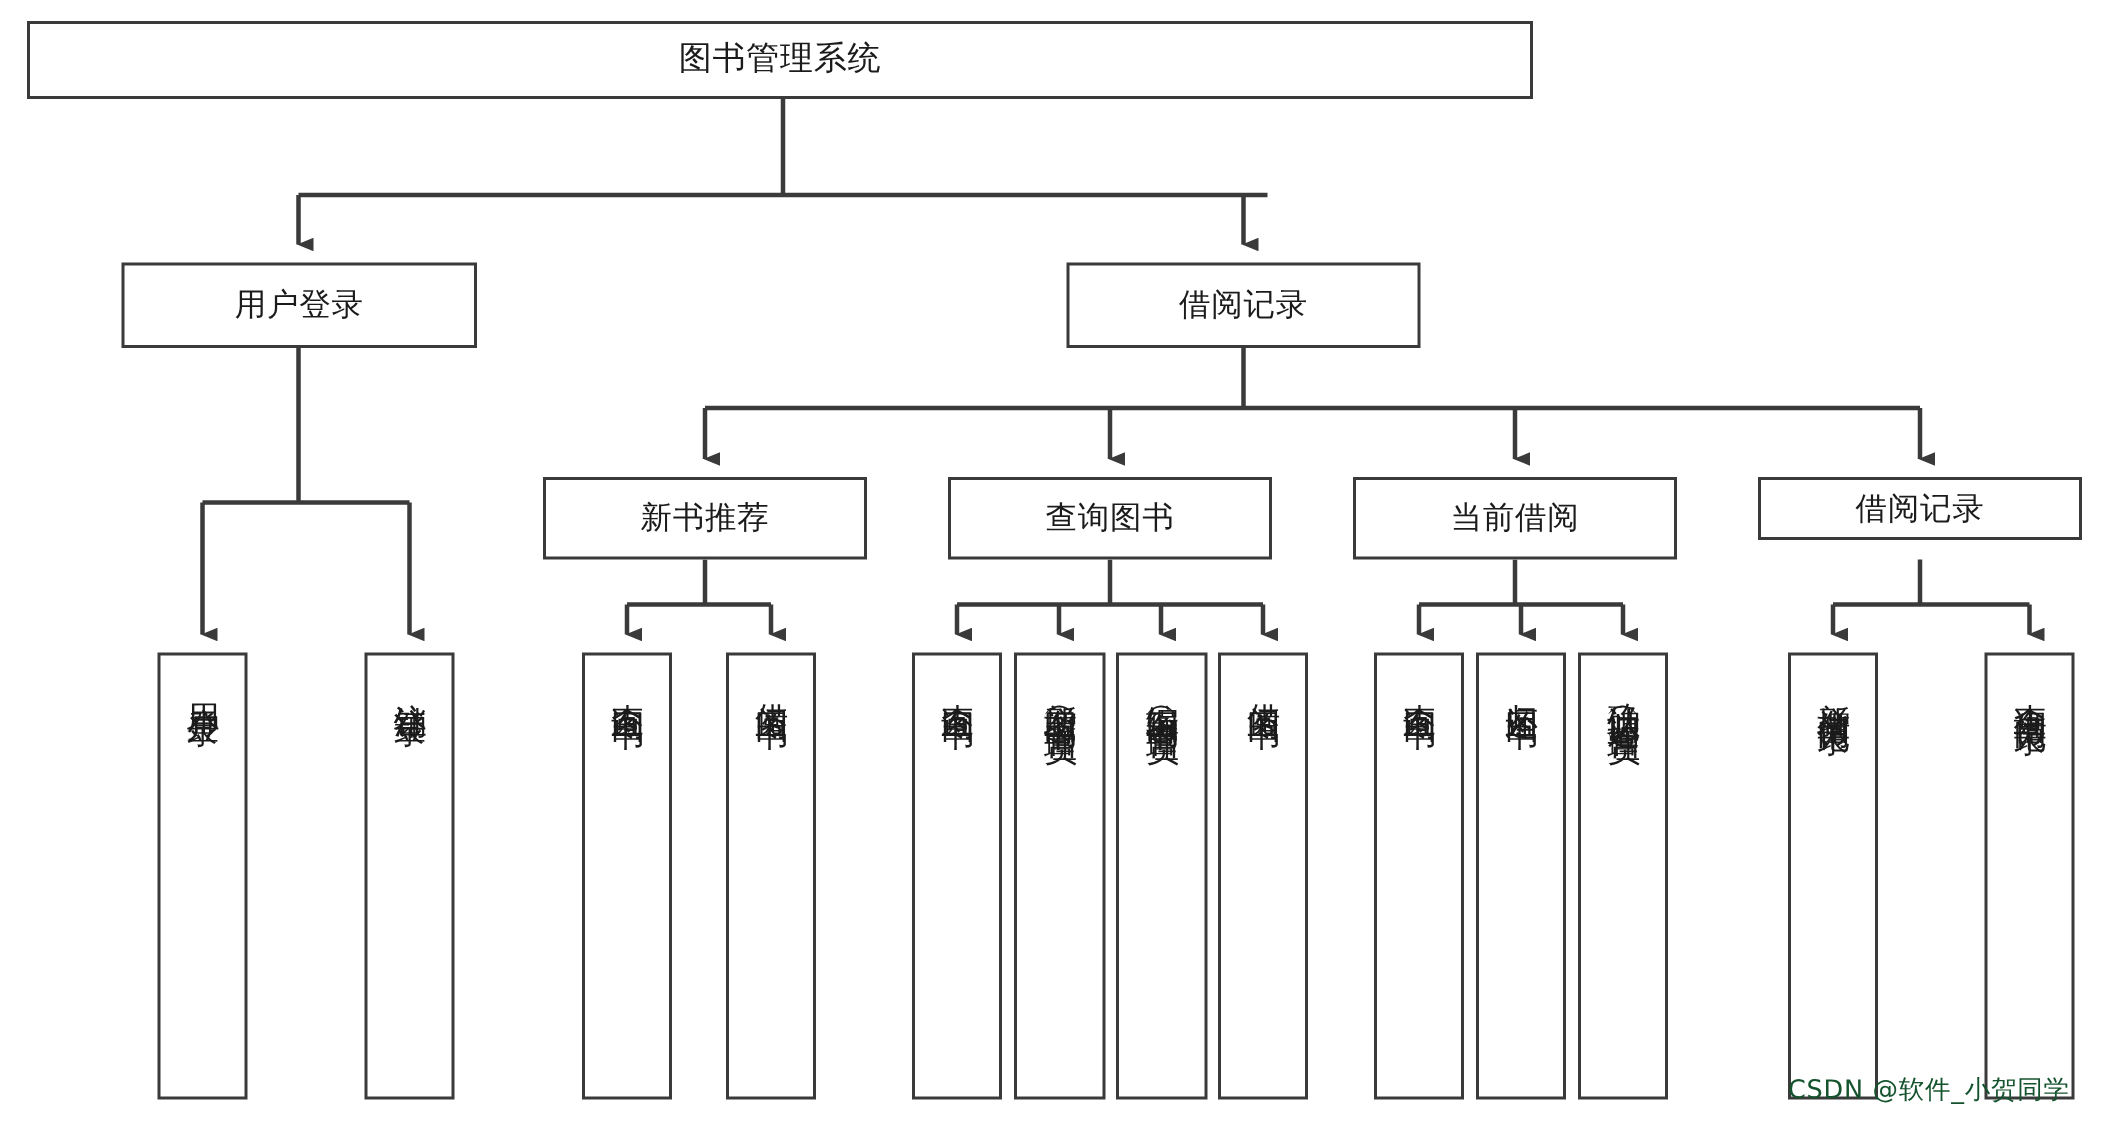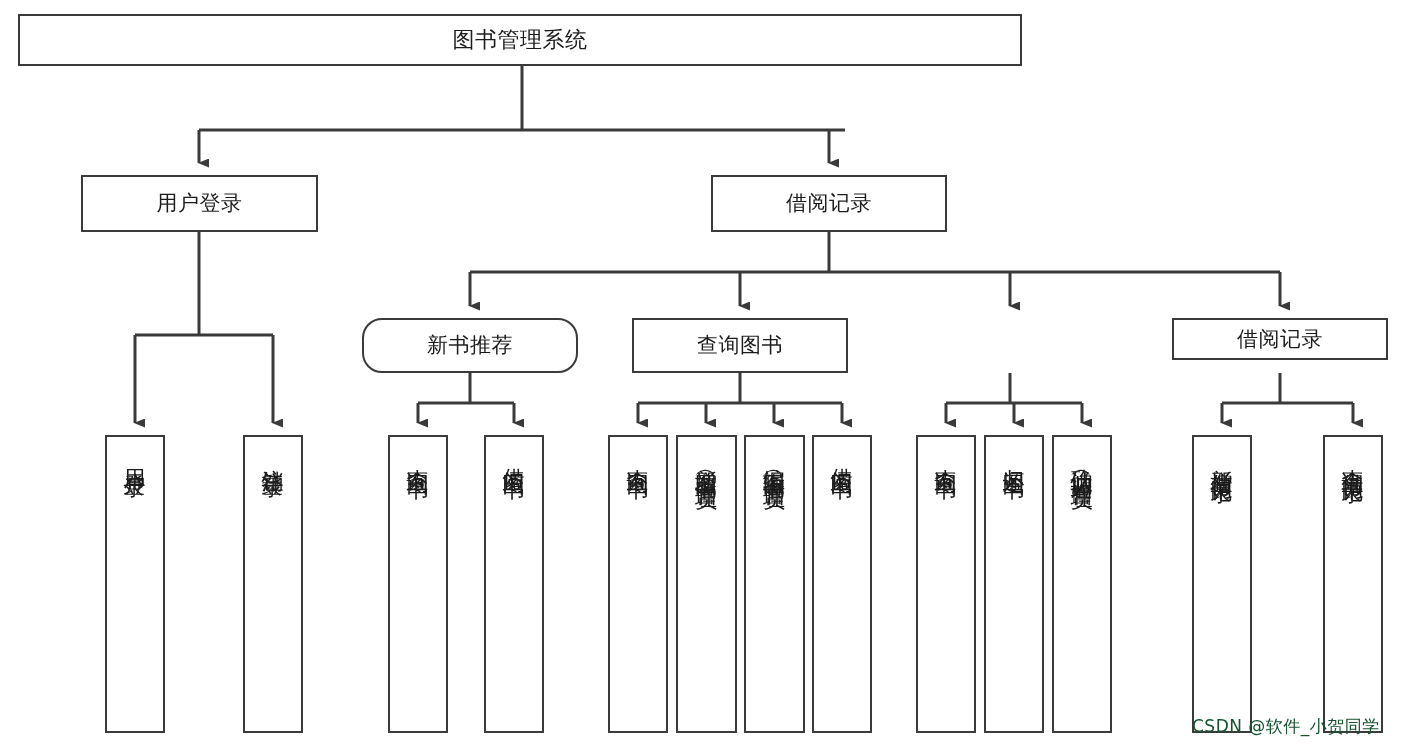--- a/index.html
+++ b/index.html
@@ -134,25 +134,28 @@
     <span class="node-label">图书管理系统</span>
   </div>
 
   <div class="node horiz" style="left:81px; top:175px; width:237px; height:57px;">
     <span class="node-label">用户登录</span>
   </div>
   <div class="node horiz" style="left:711px; top:175px; width:236px; height:57px;">
     <span class="node-label">借阅记录</span>
   </div>
 
-  <div class="node horiz" style="left:362px; top:318px; width:216px; height:55px;border-radius:20px;">
+  <div class="node horiz" style="left:362px; top:318px; width:216px; height:55px;">
     <span class="node-label">新书推荐</span>
   </div>
   <div class="node horiz" style="left:632px; top:318px; width:216px; height:55px;">
     <span class="node-label">查询图书</span>
+  </div>
+  <div class="node horiz" style="left:902px; top:318px; width:216px; height:55px;">
+    <span class="node-label">当前借阅</span>
   </div>
   <div class="node horiz" style="left:1172px; top:318px; width:216px; height:42px;">
     <span class="node-label">借阅记录</span>
   </div>
 
   <div class="node vert" style="left:105px; top:435px; width:60px; height:298px;">
     <span class="node-label">用户登录</span>
   </div>
   <div class="node vert" style="left:243px; top:435px; width:60px; height:298px;">
     <span class="node-label">注销登录</span>

